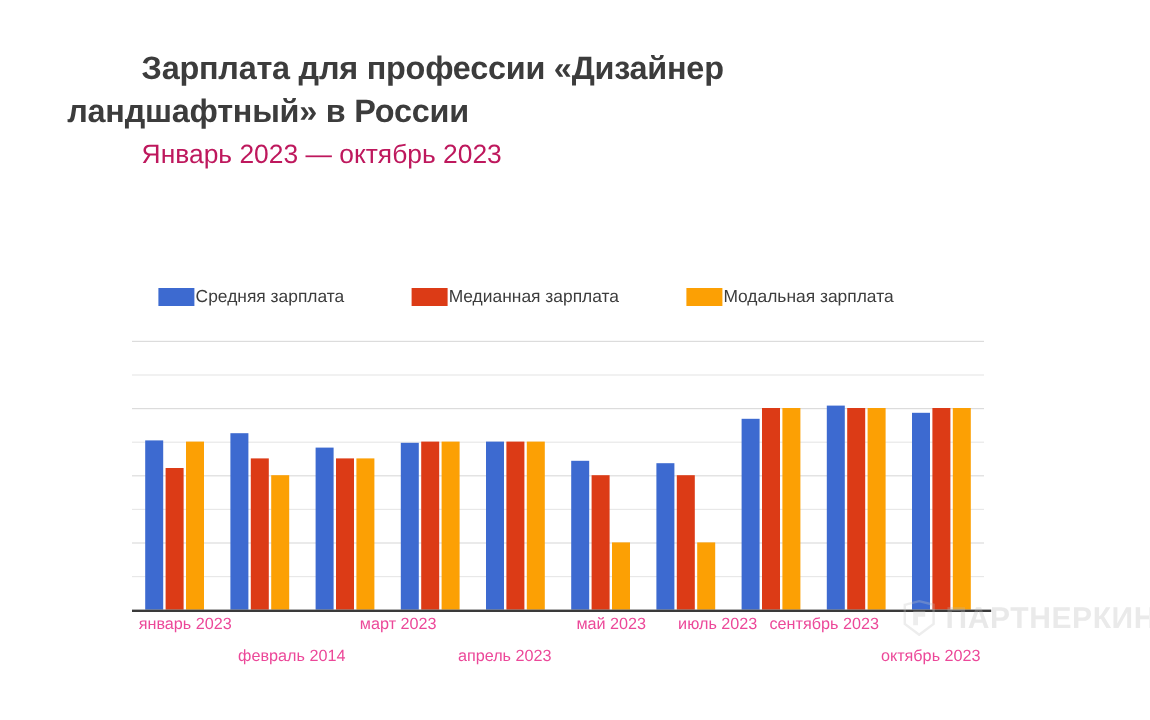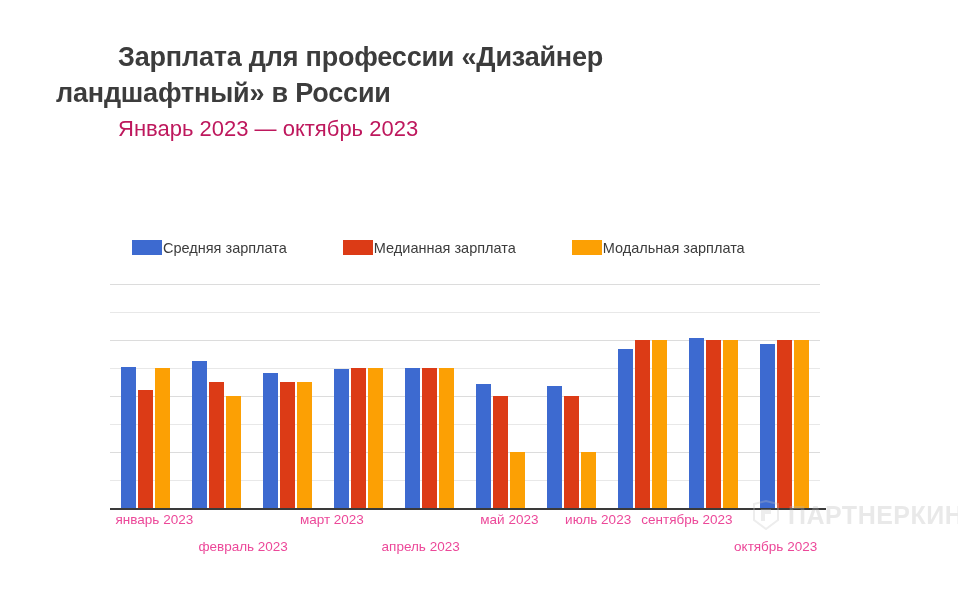--- a/index.html
+++ b/index.html
@@ -225,21 +225,21 @@
           <div class="bar mode" title="Модальная зарплата — октябрь 2023: 60000" style="height: 168px; background: rgb(252, 160, 4);"></div>
         </div>
       </div>
     <div class="axis-base"></div>
   </div>
   <div class="xlabels" id="xlabels">
       <div class="xlabel-cell">
         <span class="xlabel row0">январь 2023</span>
       </div>
       <div class="xlabel-cell">
-        <span class="xlabel row1">февраль 2023</span>
+        <span class="xlabel row1">февраль 2014</span>
       </div>
       <div class="xlabel-cell">
         <span class="xlabel row0">март 2023</span>
       </div>
       <div class="xlabel-cell">
         <span class="xlabel row1">апрель 2023</span>
       </div>
       <div class="xlabel-cell">
         <span class="xlabel row0">май 2023</span>
       </div>

